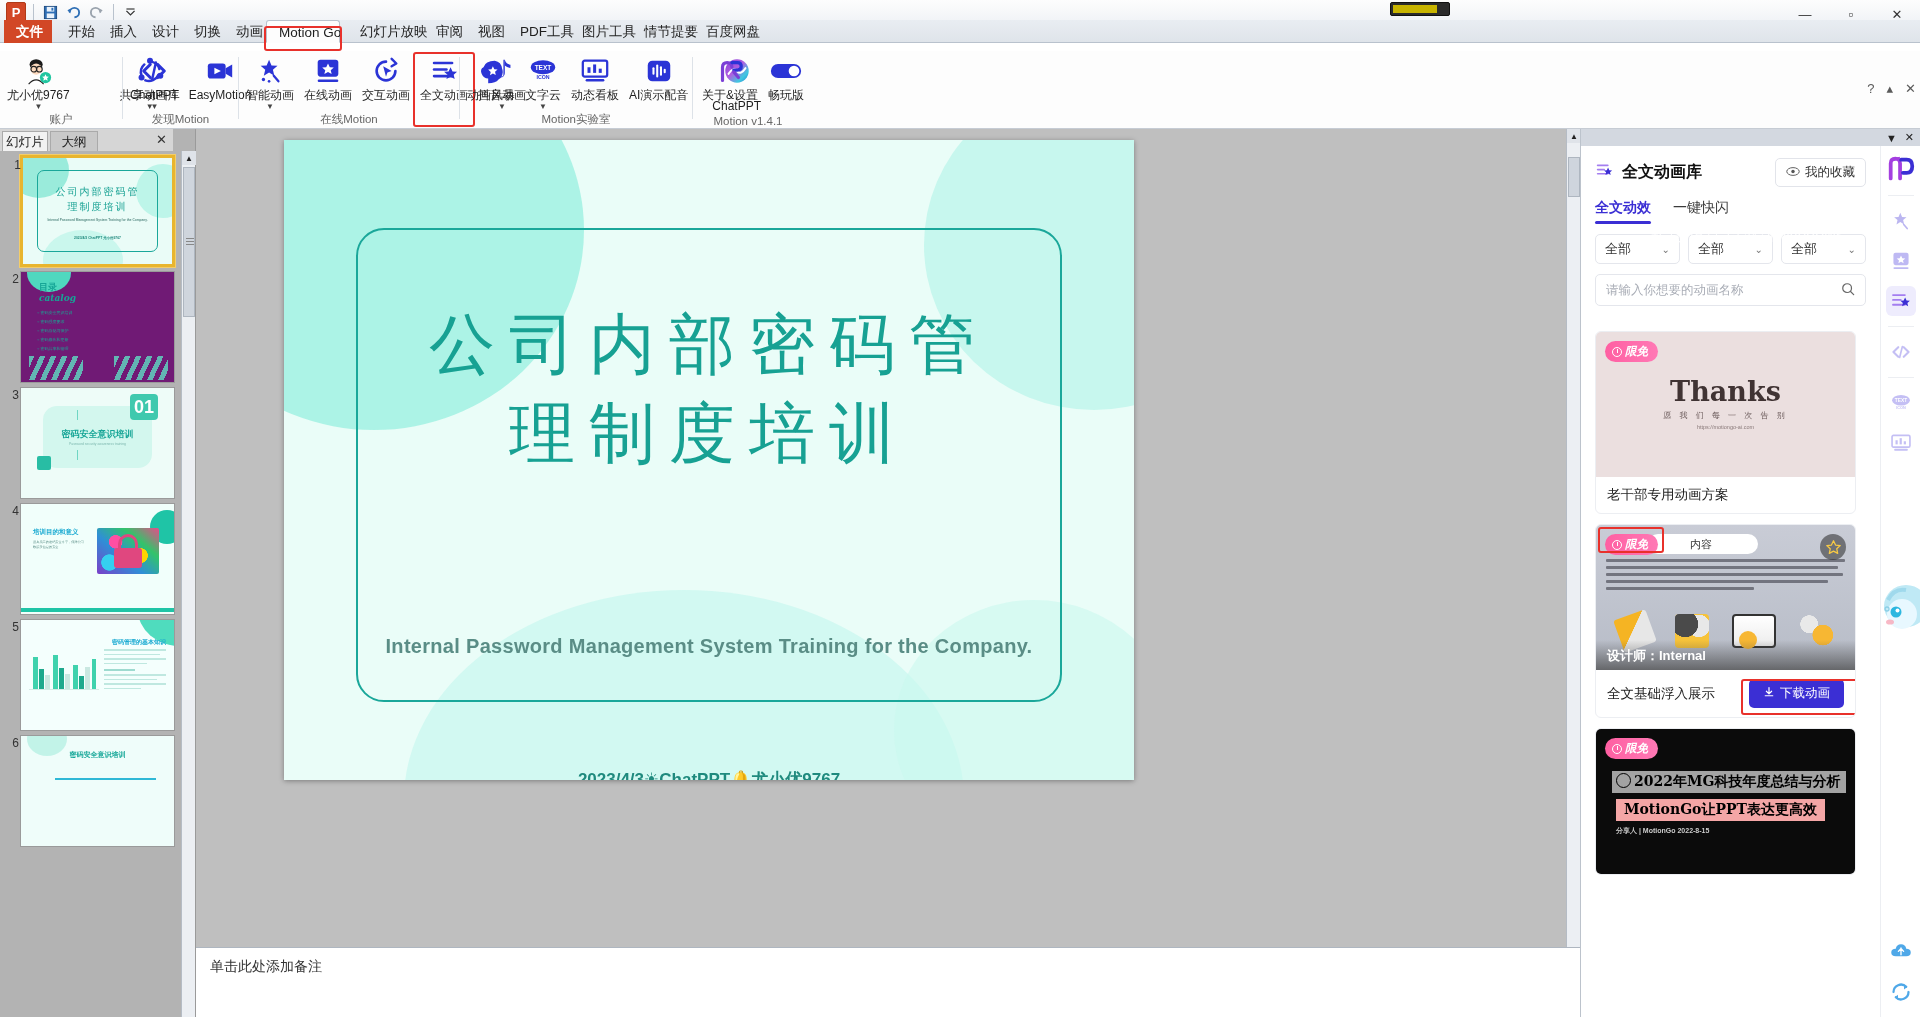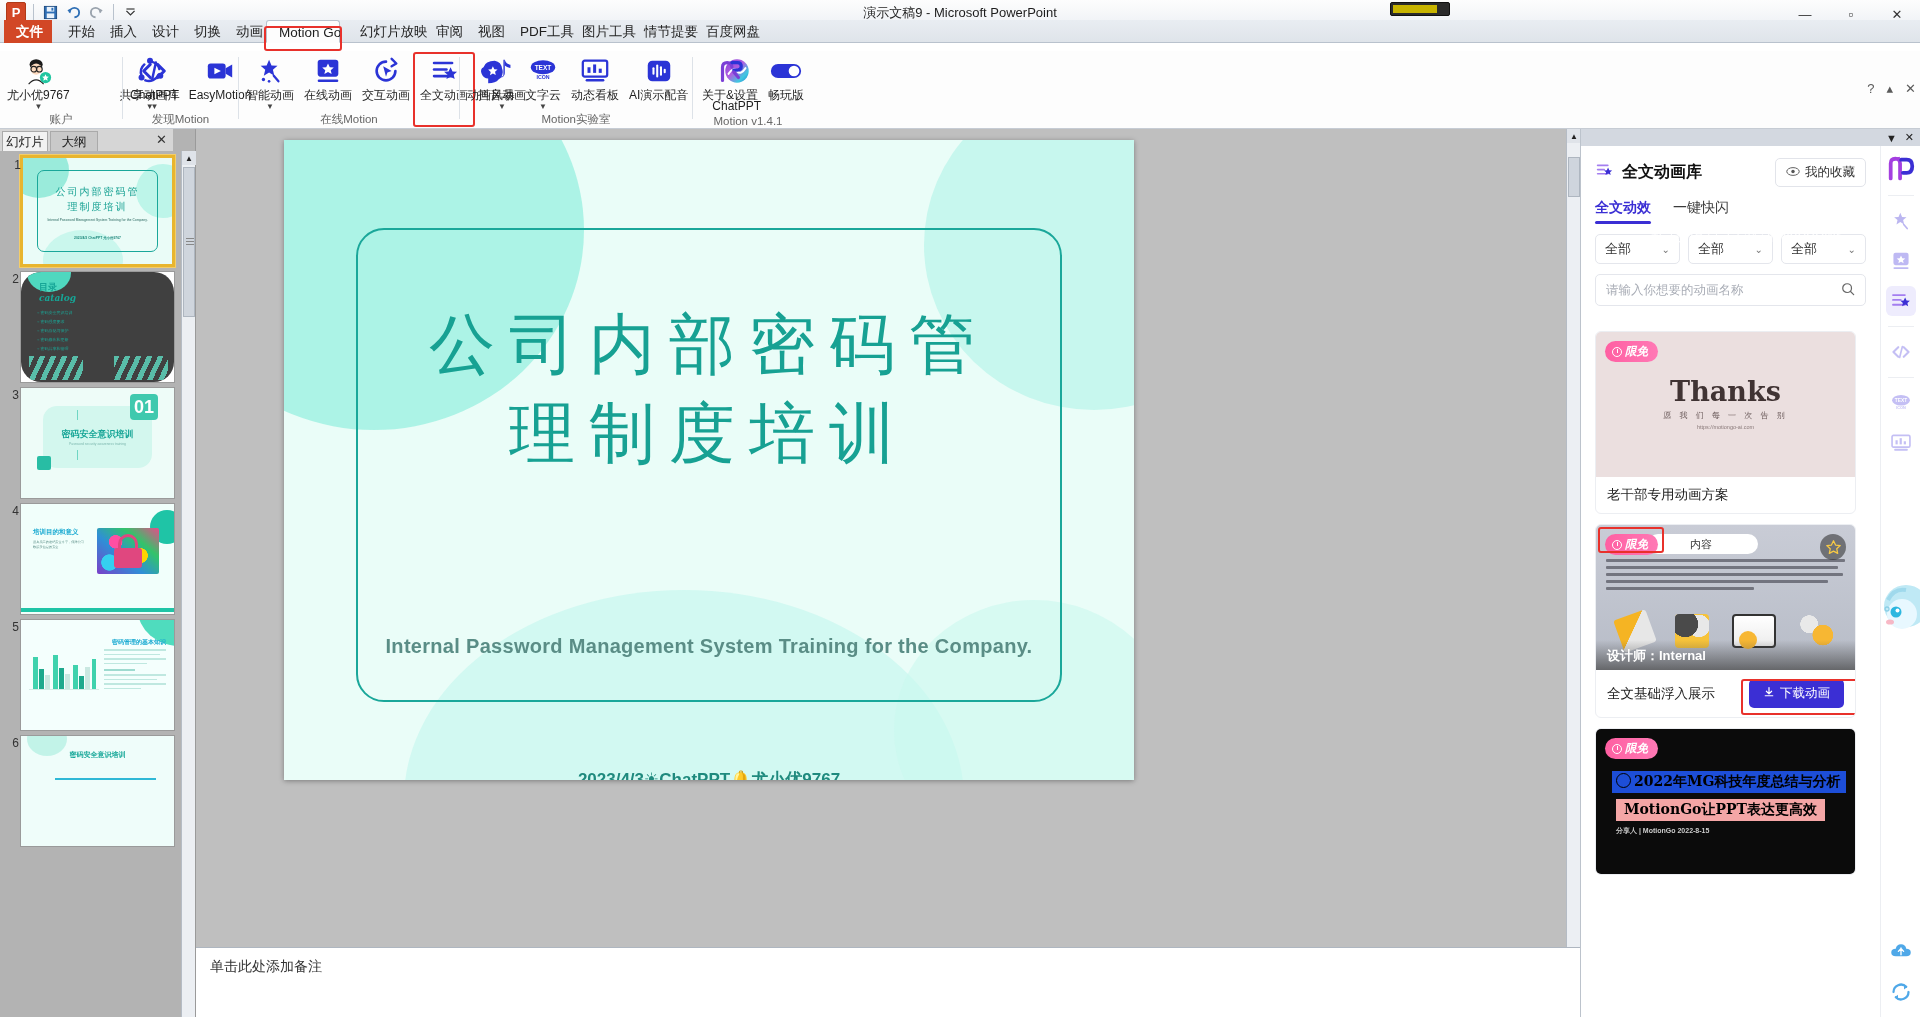--- a/index.html
+++ b/index.html
@@ -219,21 +219,21 @@
   
   .c2{background:linear-gradient(#c9ccd6,#b7bcc7);height:150px;position:relative;}
   .c2 .wbar{position:absolute;left:52px;top:9px;width:110px;height:20px;background:#fff;border-radius:10px;
      font-size:11px;color:#333;display:flex;align-items:center;padding-left:42px;}
   .c2 .txt{position:absolute;left:10px;right:10px;top:34px;height:42px;}
   .c2 .txt i{display:block;height:3px;background:rgba(50,50,60,.55);margin-bottom:4px;border-radius:1px;}
   .c2 .icons{position:absolute;left:10px;right:10px;top:86px;height:40px;display:flex;justify-content:space-around;align-items:center;}
   .c2 .ib{width:34px;height:34px;border-radius:6px;position:relative;}
   
   .c3{background:#0b0b0b;height:125px;position:relative;}
-  .c3 .y{position:absolute;left:16px;top:42px;background:#1d4ed8;color:#000;font-weight:bold;
+  .c3 .y{position:absolute;left:16px;top:42px;background:#a3a3a3;color:#000;font-weight:bold;
      font-size:14px;padding:2px 6px 2px 22px;white-space:nowrap;font-family:"DejaVu Serif","Liberation Serif",serif;}
   .c3 .p{position:absolute;left:20px;top:70px;background:#f4a6a6;color:#000;font-weight:bold;
      font-size:14px;padding:2px 8px;white-space:nowrap;font-family:"DejaVu Serif","Liberation Serif",serif;}
   .c3 .s{position:absolute;left:20px;top:97px;font-size:7px;color:#ccc;font-weight:bold;}
   .watermark{
     position:absolute;left:70px;top:96px;font-size:16px;color:rgba(255,255,255,.82);white-space:nowrap;z-index:5;
   }
   
   .rail{position:absolute;right:0;top:17px;width:40px;bottom:0;background:#fff;border-left:1px solid #eceef2;
         display:flex;flex-direction:column;align-items:center;padding-top:8px;gap:0;}
@@ -272,21 +272,20 @@
         </svg>
     </div>
     <div class="qat-sep"></div>
     <div class="qat-btn">
       <svg width="13" height="13" viewBox="0 0 16 16">
           <path d="M3 6 L8 11 L13 6" stroke="#333" stroke-width="1.6" fill="none"></path>
           <rect x="3" y="3" width="10" height="1.4" fill="#333"></rect>
         </svg>
     </div>
   </div>
-  <div class="title-text">演示文稿9  -  Microsoft PowerPoint</div>
   <div class="battery">
       <i></i>
     </div>
   <div class="win-ctrl">
     <div>—</div>
     <div>▫</div>
     <div class="close">✕</div>
   </div>
 </div>
 
@@ -551,21 +550,21 @@
         <div class="blob" style="left:20px;bottom:-26px;width:80px;height:60px;background:#aef2e5;opacity:.55;"></div>
         <div style="position:absolute;left:14px;top:12px;right:14px;bottom:12px;border:1px solid #1aa79a;border-radius:7px;"></div>
         <div style="position:absolute;left:0;right:0;top:26px;text-align:center;font-size:10px;letter-spacing:2px;color:#17a193;font-family:'DejaVu Serif',serif;line-height:15px;">公司内部密码管<br>理制度培训</div>
         <div style="position:absolute;left:0;right:0;top:60px;text-align:center;font-size:3.2px;font-weight:bold;color:#5a8d86;">Internal Password Management System Training for the Company.</div>
         <div style="position:absolute;left:0;right:0;top:78px;text-align:center;font-size:3.4px;font-weight:bold;color:#1f8a7e;">2023/4/3 ChatPPT 尤小优9767</div>
       </div>
     </div>
 
     <div class="thumb">
       <span class="num">2</span>
-      <div class="mini" style="background:#404040;border-radius:20px;">
+      <div class="mini" style="background:#701a75;">
         <div class="blob" style="left:6px;top:-18px;width:44px;height:38px;background:#4fd8bf;border-radius:0 0 50% 50%;"></div>
         <div style="position:absolute;left:18px;top:9px;font-size:9px;font-weight:bold;color:#16a596;">目录</div>
         <div style="position:absolute;left:18px;top:21px;font-size:9px;font-weight:bold;font-style:italic;color:#16a596;font-family:'DejaVu Serif',serif;">catalog</div>
         <div style="position:absolute;left:16px;top:38px;">
           <div style="font-size:4px;color:#1ba192;margin-bottom:4px;">○ 密码安全意识培训</div>
           <div style="font-size:4px;color:#1ba192;margin-bottom:4px;">○ 密码强度要求</div>
           <div style="font-size:4px;color:#1ba192;margin-bottom:4px;">○ 密码存储与保护</div>
           <div style="font-size:4px;color:#1ba192;margin-bottom:4px;">○ 密码修改和更新</div>
           <div style="font-size:4px;color:#1ba192;">○ 密码共享和管理</div>
         </div>

